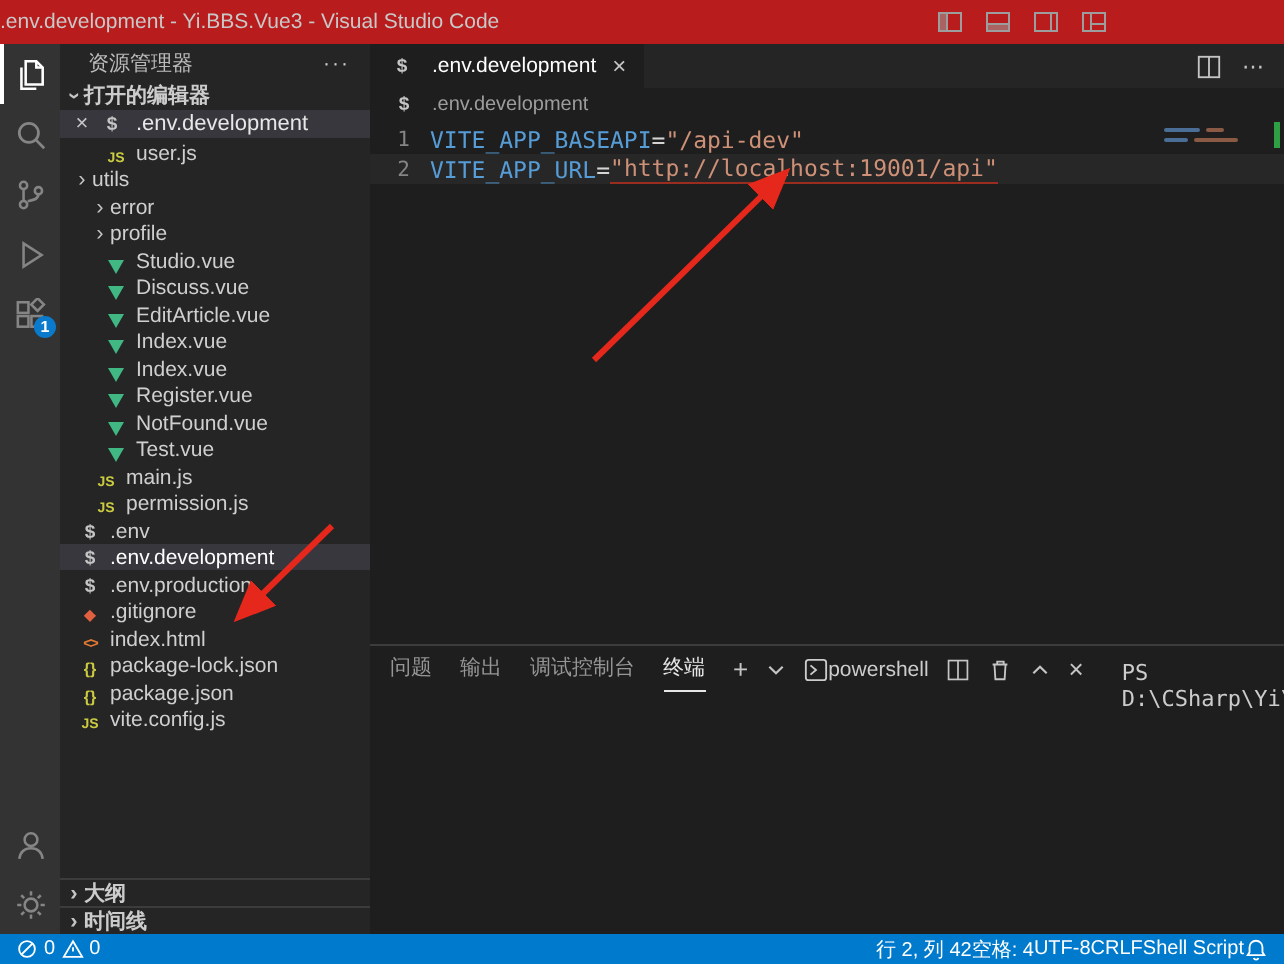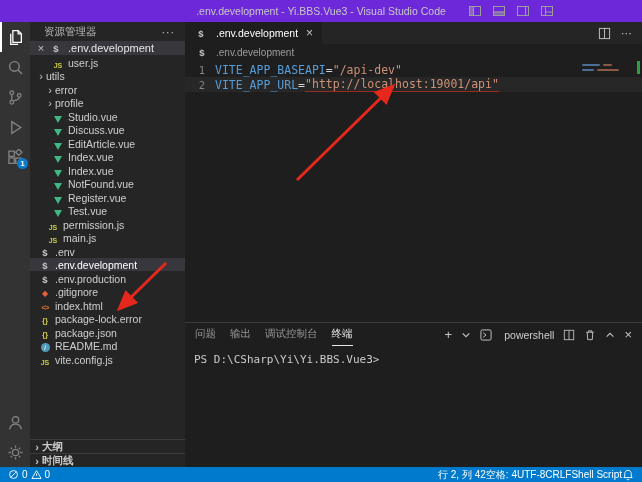--- a/index.html
+++ b/index.html
@@ -2,22 +2,22 @@
 <html><head>
 <meta charset="utf-8">
 <style>
   *{margin:0;padding:0;box-sizing:border-box}
   html,body{width:642px;height:482px}
   body{position:relative;overflow:hidden;background:#252526;color:#ccc;
        font-family:"Liberation Sans","DejaVu Sans",sans-serif;font-size:11px}
   svg{display:block}
 
   
-  .titlebar{position:absolute;top:0;left:0;right:0;height:22px;background:#6d28d9;
-            display:flex;align-items:center;justify-content:center;color:#c8c8c8;
+  .titlebar{position:absolute;top:0;left:0;right:0;height:22px;background:#b91c1c;
+            display:flex;align-items:center;color:#c8c8c8;
             font-size:10.5px;z-index:5}
   .tb-actions{position:absolute;right:88px;top:0;height:22px;display:flex;align-items:center;gap:10px;color:#9d9d9d}
 
   
   .activitybar{position:absolute;left:0;top:22px;width:30px;bottom:15px;background:#333333;
                display:flex;flex-direction:column;z-index:4}
   .ab-item{height:30px;display:flex;align-items:center;justify-content:center;position:relative;color:#858585}
   .ab-item.active{box-shadow:inset 2px 0 0 #fff;color:#fff}
   .ab-badge{position:absolute;right:2px;bottom:3px;min-width:11px;height:11px;border-radius:6px;
             background:#0a7acc;color:#fff;font-size:8px;line-height:11px;text-align:center;font-weight:bold}
@@ -65,27 +65,27 @@
   .ln{width:30px;flex:none;text-align:right;padding-right:10px;color:#858585;font-size:10.5px}
   .tok-key{color:#569cd6}.tok-op{color:#d4d4d4}.tok-str{color:#ce9178}
   .u-red{border-bottom:1px solid #9b2d20}
   .minimap{position:absolute;top:4px;right:14px;width:46px}
   .mm-row{display:flex;gap:3px;margin-bottom:3px}
   .mm{height:2px;border-radius:1px}
   .mm-b{background:#4a6e96}.mm-o{background:#8a5a44}
   .ruler-mark{position:absolute;top:1px;right:2px;width:3px;height:13px;background:#2ea043}
 
   
-  .panel{height:145px;flex:none;border-top:1px solid #3c3c3c;display:flex;flex-direction:column;background:#1e1e1e}
+  .panel{height:145px;flex:none;border-top:1px solid #3c3c3c;display:flex;flex-direction:row;background:#1e1e1e}
   .ptabs{height:23px;flex:none;display:flex;align-items:center;padding:0 10px;gap:14px}
   .ptab{color:#969696;font-size:10.5px;height:100%;display:flex;align-items:center;border-bottom:1px solid transparent}
   .ptab.active{color:#e7e7e7;border-bottom-color:#e7e7e7}
   .ptab-actions{margin-left:auto;display:flex;align-items:center;gap:9px;color:#c5c5c5}
   .plus{font-size:13px;line-height:1}
-  .shell-sel{display:flex;align-items:center;gap:12px;font-size:10.5px;color:#ccc}
+  .shell-sel{display:flex;align-items:center;gap:0;font-size:10.5px;color:#ccc}
   .pclose{font-size:13px;line-height:1}
   .pterm{padding:7px 0 0 9px;font-family:"DejaVu Sans Mono","Liberation Mono",monospace;font-size:11px;color:#ccc}
 
   
   .statusbar{position:absolute;left:0;right:0;bottom:0;height:15px;background:#007acc;color:#fff;
              display:flex;align-items:center;font-size:10px;padding:0 8px;gap:12px;z-index:6}
   .sb-group{display:flex;align-items:center;gap:3px}
   .sb-right{margin-left:auto;display:flex;align-items:center;}
 
   
@@ -176,20 +176,24 @@
         <path d="M8 1.5v2M8 12.5v2M1.5 8h2M12.5 8h2M3.4 3.4l1.4 1.4M11.2 11.2l1.4 1.4M12.6 3.4l-1.4 1.4M4.8 11.2l-1.4 1.4"></path>
       </svg>
   </div>
 </div>
 
 <div class="sidebar">
   <div class="sb-title">
     <span>资源管理器</span>
     <span class="sb-more">···</span>
   </div>
+  <div class="sec-head">
+    <span class="chev open">›</span>
+    <span>打开的编辑器</span>
+  </div>
   <div class="oe-row">
     <span class="oe-close">×</span>
     <span class="ico ienv">$</span>
     <span>.env.development</span>
   </div>
 
   <div class="tree">
     <div class="trow p3">
         <span class="ico ijs">JS</span>
         <span>user.js</span>
@@ -233,42 +237,42 @@
     <div class="trow p3">
         <span class="ico">
           <span class="ivue"></span>
         </span>
         <span>Index.vue</span>
       </div>
     <div class="trow p3">
         <span class="ico">
           <span class="ivue"></span>
         </span>
+        <span>Register.vue</span>
+      </div>
+    <div class="trow p3">
+        <span class="ico">
+          <span class="ivue"></span>
+        </span>
         <span>NotFound.vue</span>
       </div>
     <div class="trow p3">
         <span class="ico">
           <span class="ivue"></span>
         </span>
-        <span>Register.vue</span>
-      </div>
-    <div class="trow p3">
-        <span class="ico">
-          <span class="ivue"></span>
-        </span>
         <span>Test.vue</span>
+      </div>
+    <div class="trow p2">
+        <span class="ico ijs">JS</span>
+        <span>main.js</span>
       </div>
     <div class="trow p2">
         <span class="ico ijs">JS</span>
         <span>permission.js</span>
       </div>
-    <div class="trow p2">
-        <span class="ico ijs">JS</span>
-        <span>main.js</span>
-      </div>
     <div class="trow p1">
         <span class="ico ienv">$</span>
         <span>.env</span>
       </div>
     <div class="trow p1 sel">
         <span class="ico ienv">$</span>
         <span>.env.development</span>
       </div>
     <div class="trow p1">
         <span class="ico ienv">$</span>
@@ -277,31 +281,25 @@
     <div class="trow p1">
         <span class="ico igit">◆</span>
         <span>.gitignore</span>
       </div>
     <div class="trow p1">
         <span class="ico ihtml">&lt;&gt;</span>
         <span>index.html</span>
       </div>
     <div class="trow p1">
         <span class="ico ijson">{}</span>
-        <span>package-lock.error</span>
+        <span>package-lock.json</span>
       </div>
     <div class="trow p1">
         <span class="ico ijson">{}</span>
         <span>package.json</span>
-      </div>
-    <div class="trow p1">
-        <span class="ico">
-          <span class="iinfo">i</span>
-        </span>
-        <span>README.md</span>
       </div>
     <div class="trow p1">
         <span class="ico ijs">JS</span>
         <span>vite.config.js</span>
       </div>
   </div>
 
   <div class="sb-sec sb-spacer">
     <span class="chev">›</span>
     <span>大纲</span>

